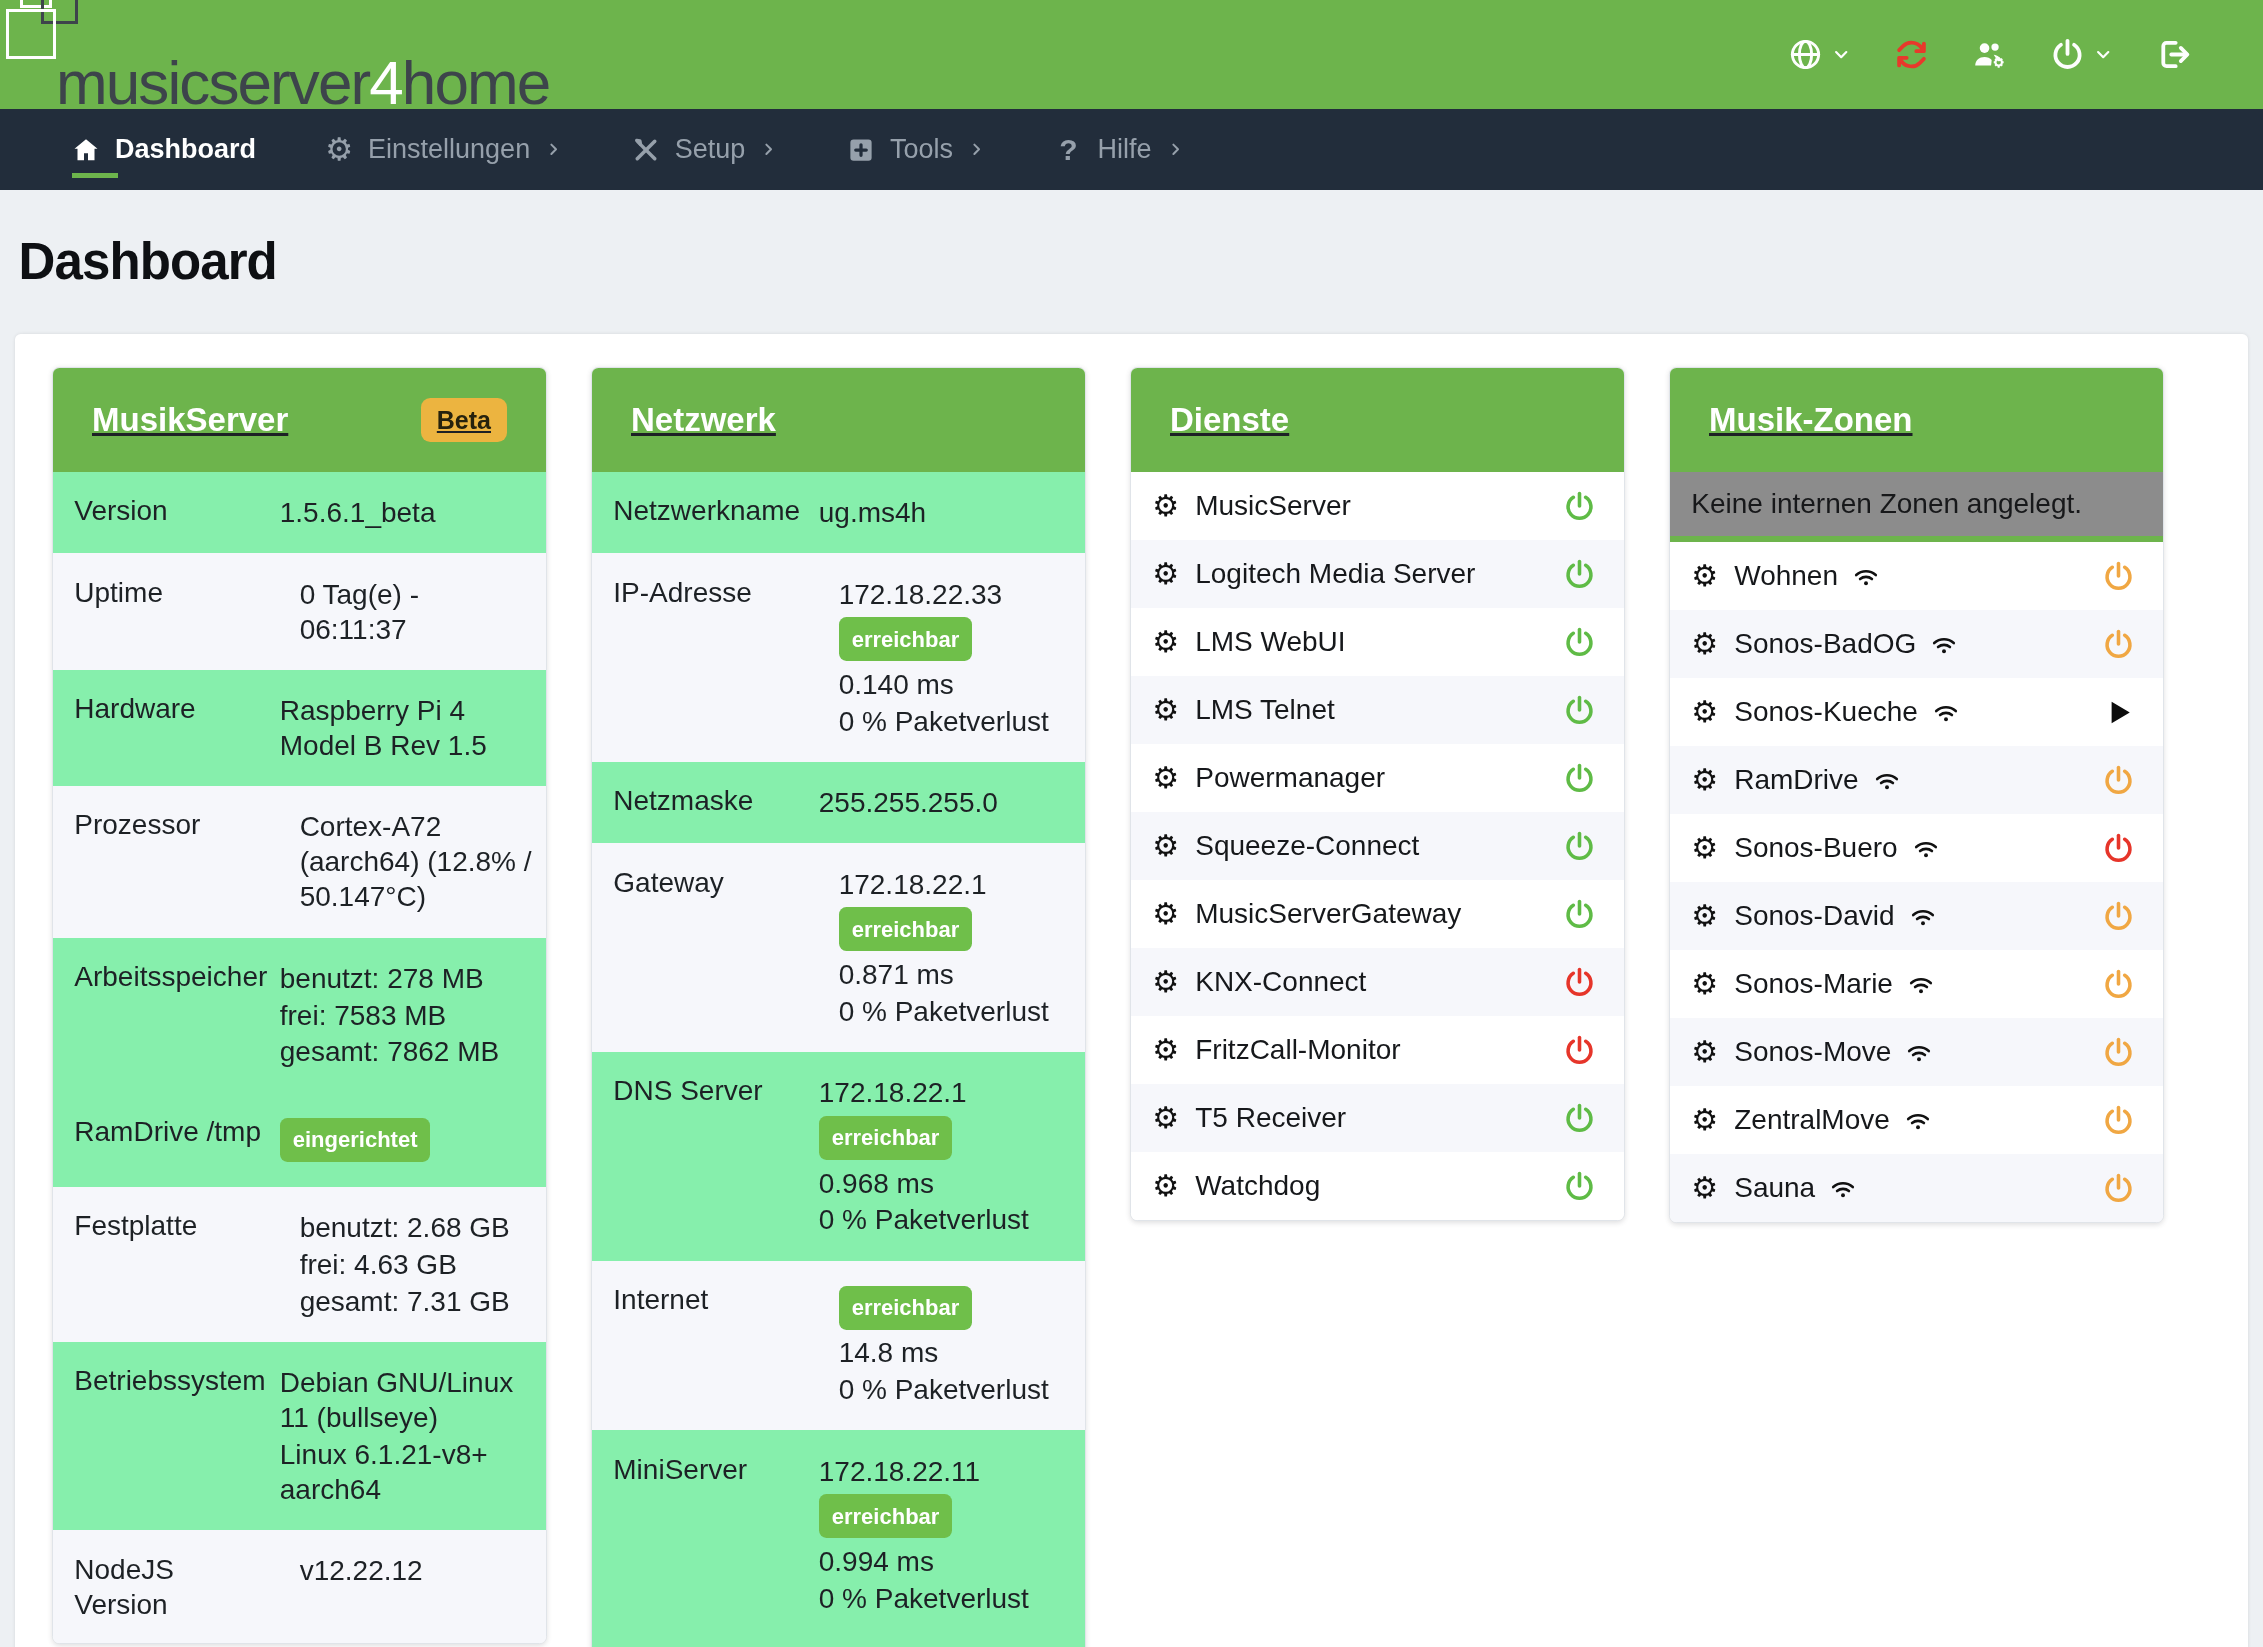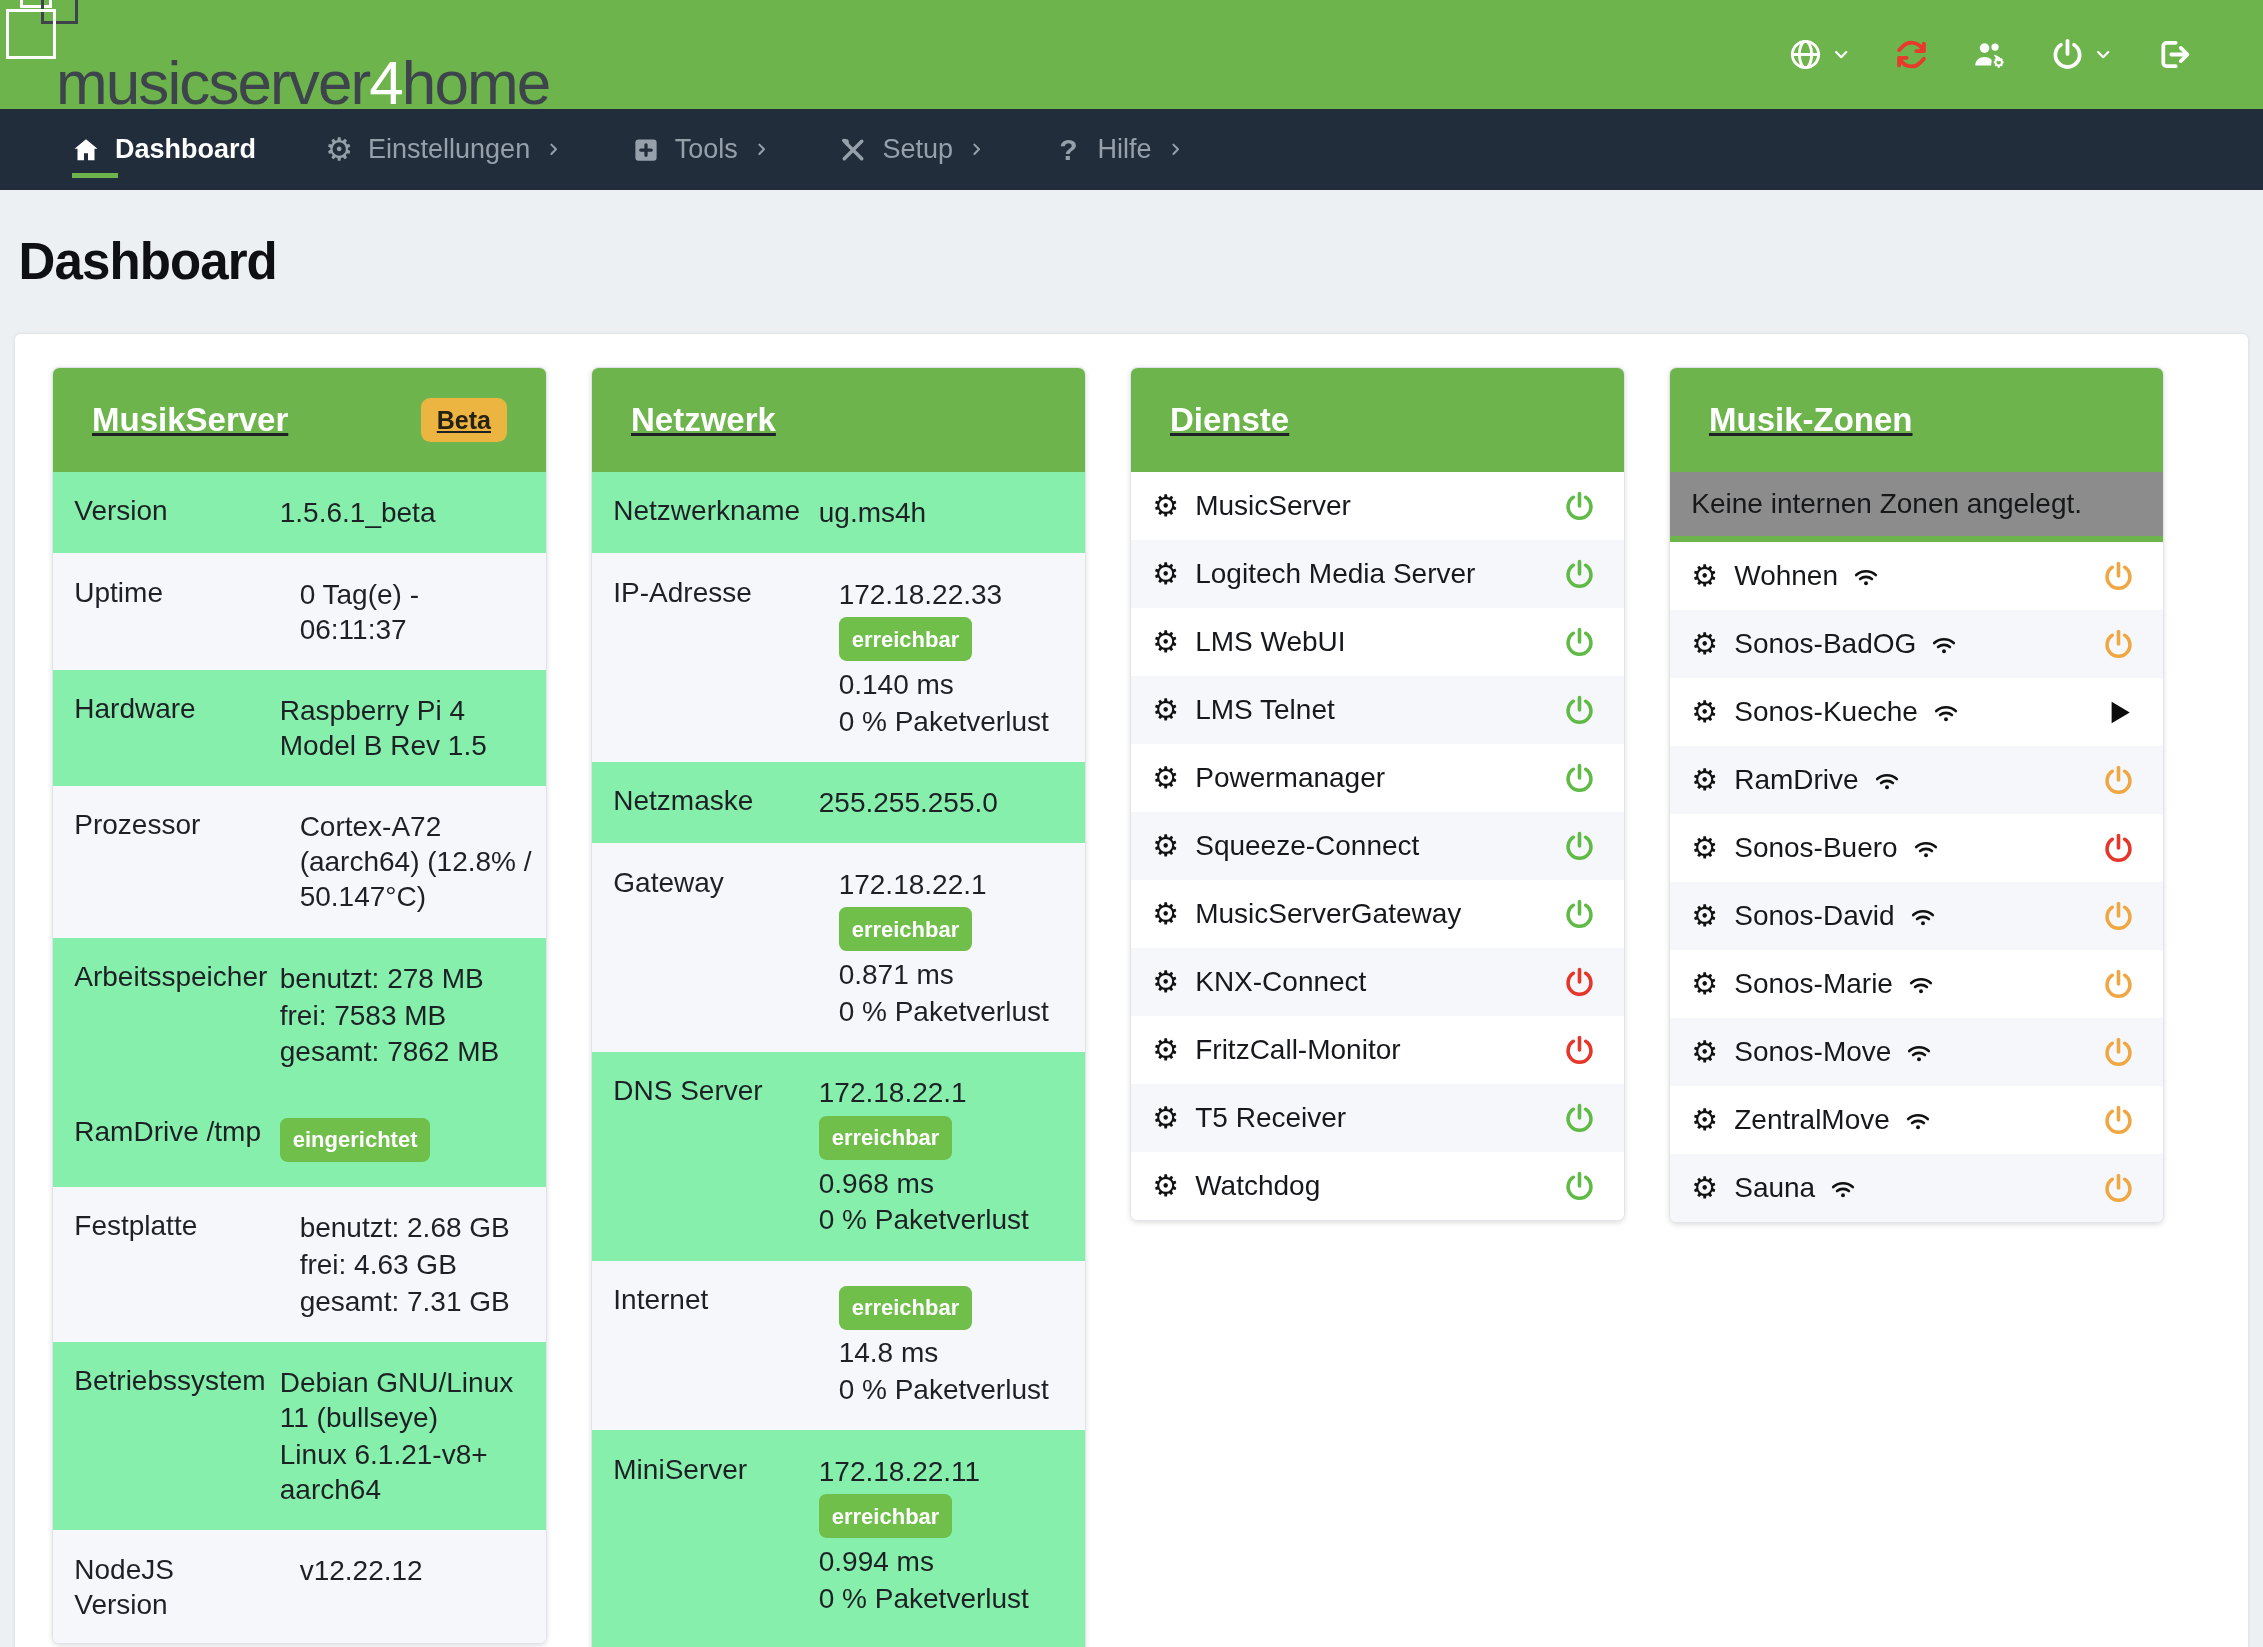--- a/index.html
+++ b/index.html
@@ -181,49 +181,49 @@
       </span>
       <span>Einstellungen</span>
       <span class="chev">
         <svg viewBox="0 0 24 24" fill="none" stroke="currentColor" stroke-width="2.6" stroke-linecap="round" stroke-linejoin="round">
           <path d="m9.5 6 6 6-6 6"></path>
         </svg>
       </span>
     </div>
     <div class="nav-item">
       <span class="nic">
+        <svg viewBox="0 0 24 24" fill="none" stroke="currentColor" stroke-width="2.8" stroke-linecap="round" stroke-linejoin="round">
+          <path d="M5 19 19 5"></path>
+          <path d="M5.5 5.5 19 19"></path>
+          <path d="M4.6 4.4l2.5.4.4 2.5"></path>
+        </svg>
+      </span>
+      <span>Setup</span>
+      <span class="chev">
+        <svg viewBox="0 0 24 24" fill="none" stroke="currentColor" stroke-width="2.6" stroke-linecap="round" stroke-linejoin="round">
+          <path d="m9.5 6 6 6-6 6"></path>
+        </svg>
+      </span>
+    </div>
+    <div class="nav-item">
+      <span class="nic">
         <svg viewBox="0 0 24 24">
           <rect x="3.5" y="3.5" width="17" height="17" rx="2.6" fill="currentColor"></rect>
           <path d="M12 7.8v8.4M7.8 12h8.4" stroke="#222d3b" stroke-width="2.6" stroke-linecap="round"></path>
         </svg>
       </span>
       <span>Tools</span>
       <span class="chev">
         <svg viewBox="0 0 24 24" fill="none" stroke="currentColor" stroke-width="2.6" stroke-linecap="round" stroke-linejoin="round">
           <path d="m9.5 6 6 6-6 6"></path>
         </svg>
       </span>
     </div>
     <div class="nav-item">
       <span class="nic">
-        <svg viewBox="0 0 24 24" fill="none" stroke="currentColor" stroke-width="2.8" stroke-linecap="round" stroke-linejoin="round">
-          <path d="M5 19 19 5"></path>
-          <path d="M5.5 5.5 19 19"></path>
-          <path d="M4.6 4.4l2.5.4.4 2.5"></path>
-        </svg>
-      </span>
-      <span>Setup</span>
-      <span class="chev">
-        <svg viewBox="0 0 24 24" fill="none" stroke="currentColor" stroke-width="2.6" stroke-linecap="round" stroke-linejoin="round">
-          <path d="m9.5 6 6 6-6 6"></path>
-        </svg>
-      </span>
-    </div>
-    <div class="nav-item">
-      <span class="nic">
         <span class="qmark">?</span>
       </span>
       <span>Hilfe</span>
       <span class="chev">
         <svg viewBox="0 0 24 24" fill="none" stroke="currentColor" stroke-width="2.6" stroke-linecap="round" stroke-linejoin="round">
           <path d="m9.5 6 6 6-6 6"></path>
         </svg>
       </span>
     </div>
   </nav>

